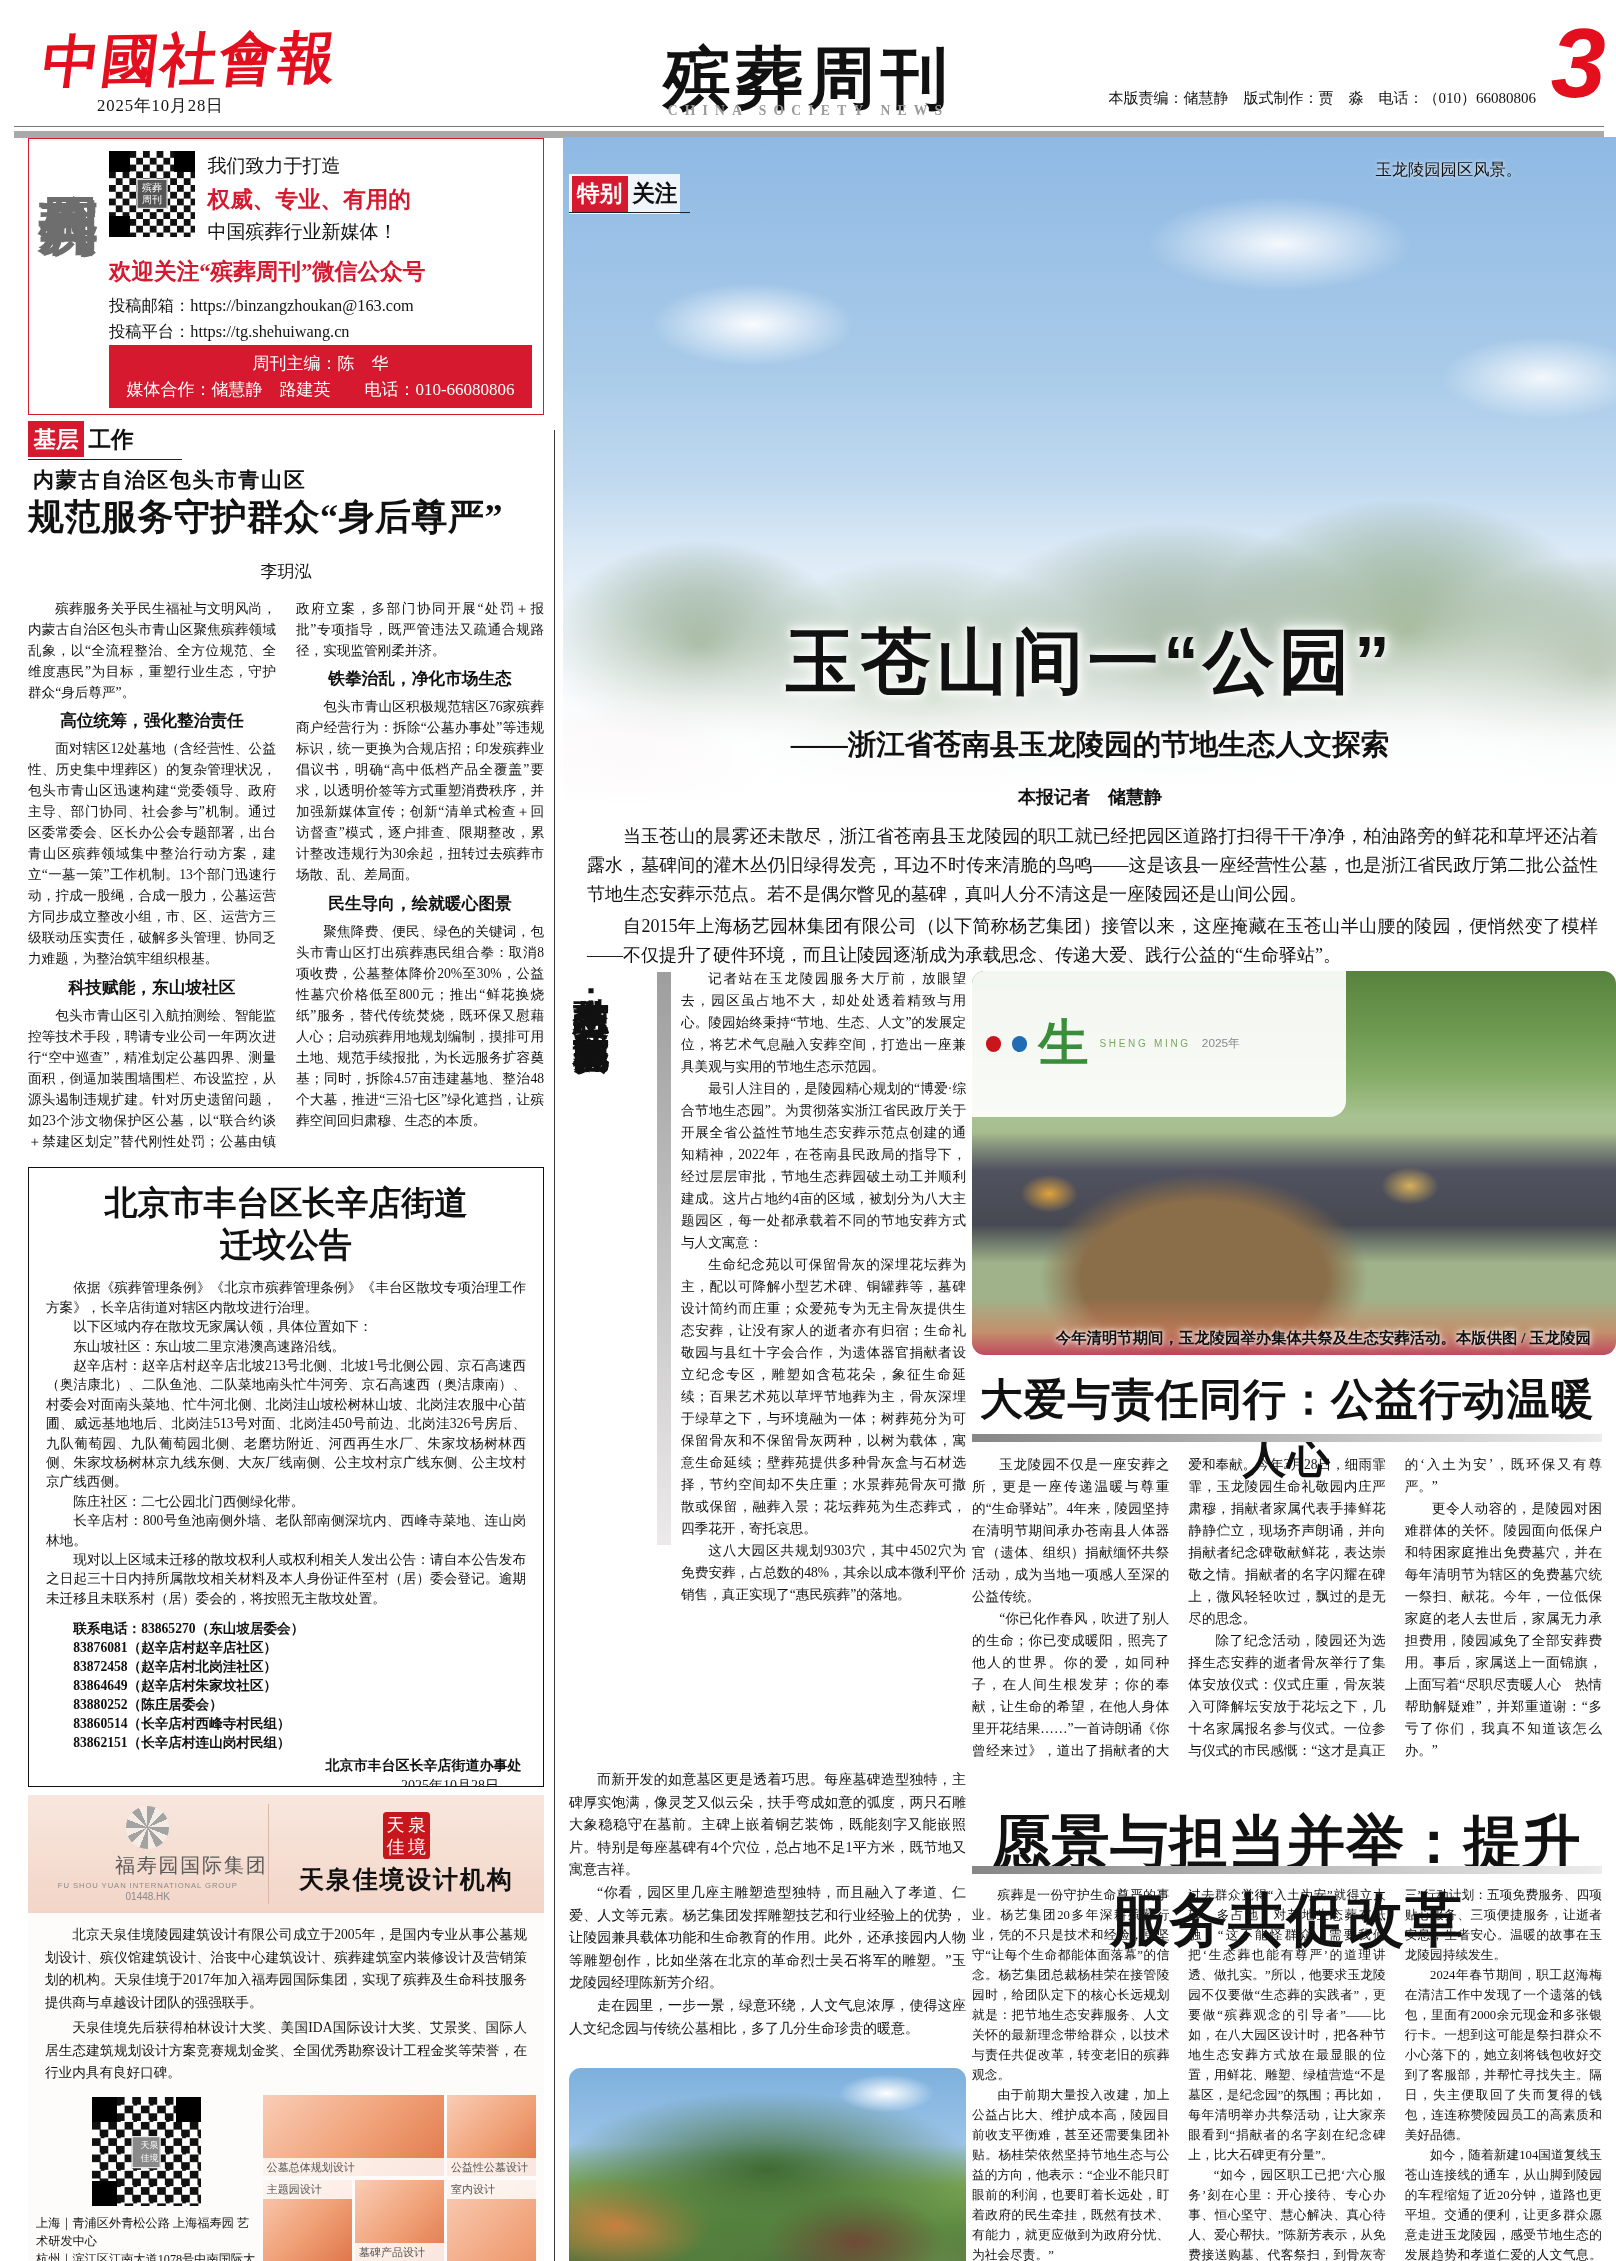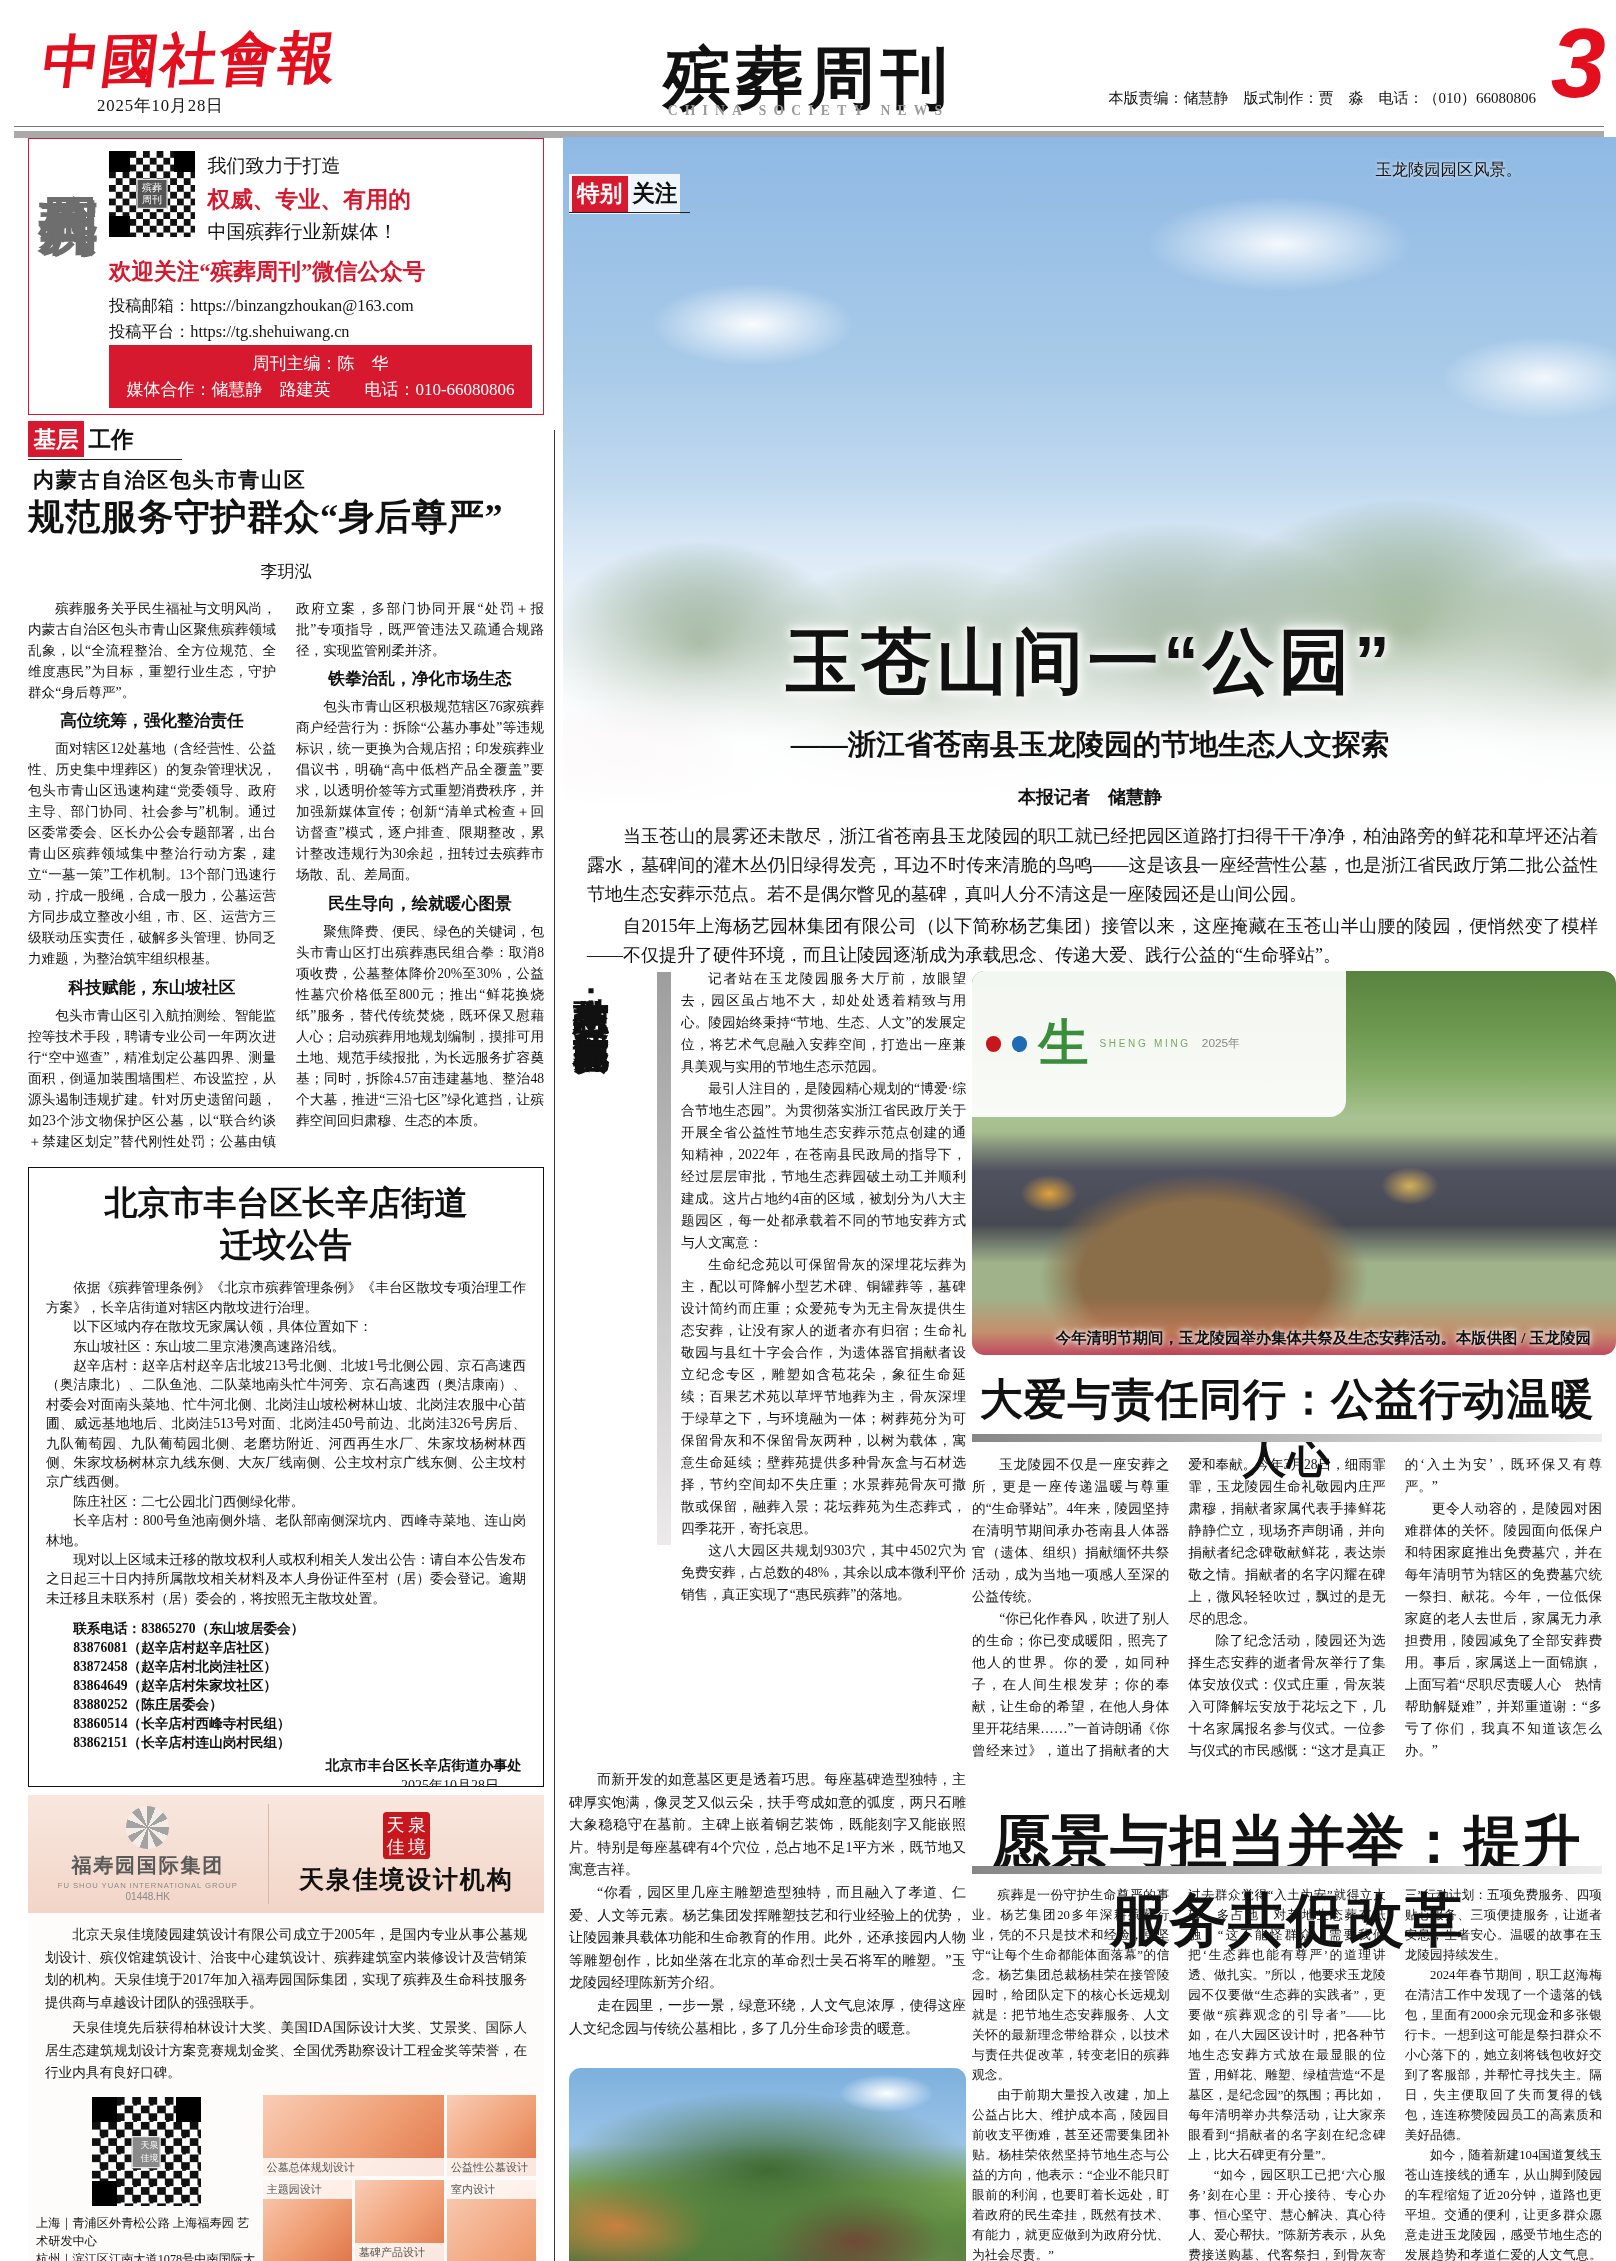--- a/index.html
+++ b/index.html
@@ -62,21 +62,21 @@
   .notice-body p{margin:0;font-size:13.6px;line-height:19.4px;text-indent:2em;text-align:justify;}
   .notice-phones p{margin:0;font-size:13.6px;line-height:19px;padding-left:2em;text-indent:0;font-weight:bold;}
   .notice-sign{text-align:right;font-size:14px;margin-top:4.5px;padding-right:4.5px;font-weight:bold;}
   .notice-date{text-align:right;font-size:14px;padding-right:27px;margin-top:2.7px;}
   
   .ad{left:28px;top:1795px;width:516px;height:528px;background:#fdfcfb;overflow:hidden;}
   .ad-head{height:118px;background:linear-gradient(180deg,#f8e7de,#f2d5c7);display:flex;align-items:center;}
   .fsy{flex:1;text-align:center;border-right:0.9px solid #d9b8a8;padding:2.7px 0;}
   .fsy-logo{width:43px;height:43px;margin:0 auto 2.7px;border-radius:50%;
             background:repeating-conic-gradient(#a3a3a3 0 22deg,#f6ece6 22deg 45deg);}
-  .fsy-cn{font-size:20px;font-weight:700;color:#5a5a5a;letter-spacing:1.8px;}
+  .fsy-cn{font-size:20px;font-weight:400;color:#5a5a5a;letter-spacing:1.8px;text-align:right;}
   .fsy-en{font-size:7.7px;color:#8a8a8a;letter-spacing:0.9px;margin-top:1.8px;}
   .fsy-hk{font-size:10px;color:#8a8a8a;margin-top:0.9px;}
   .tq{flex:1.15;text-align:center;}
   .tq-seal{width:47px;height:47px;background:#c8161d;color:#fff;margin:0 auto 3.6px;border-radius:3.6px;
            display:grid;grid-template-columns:1fr 1fr;place-items:center;font-size:18px;line-height:1;padding:1.8px;box-sizing:border-box;}
   .tq-title{font-size:25px;font-weight:900;letter-spacing:1.8px;}
   .ad-body{padding:11px 17px 4.5px;}
   .ad-body p{margin:0 0 2.7px;font-size:13.6px;line-height:22.6px;text-indent:2em;text-align:justify;}
   .ad-bottom{display:flex;padding:2.7px 8.1px 0;gap:7.2px;}
   .ad-left{width:44%;}

